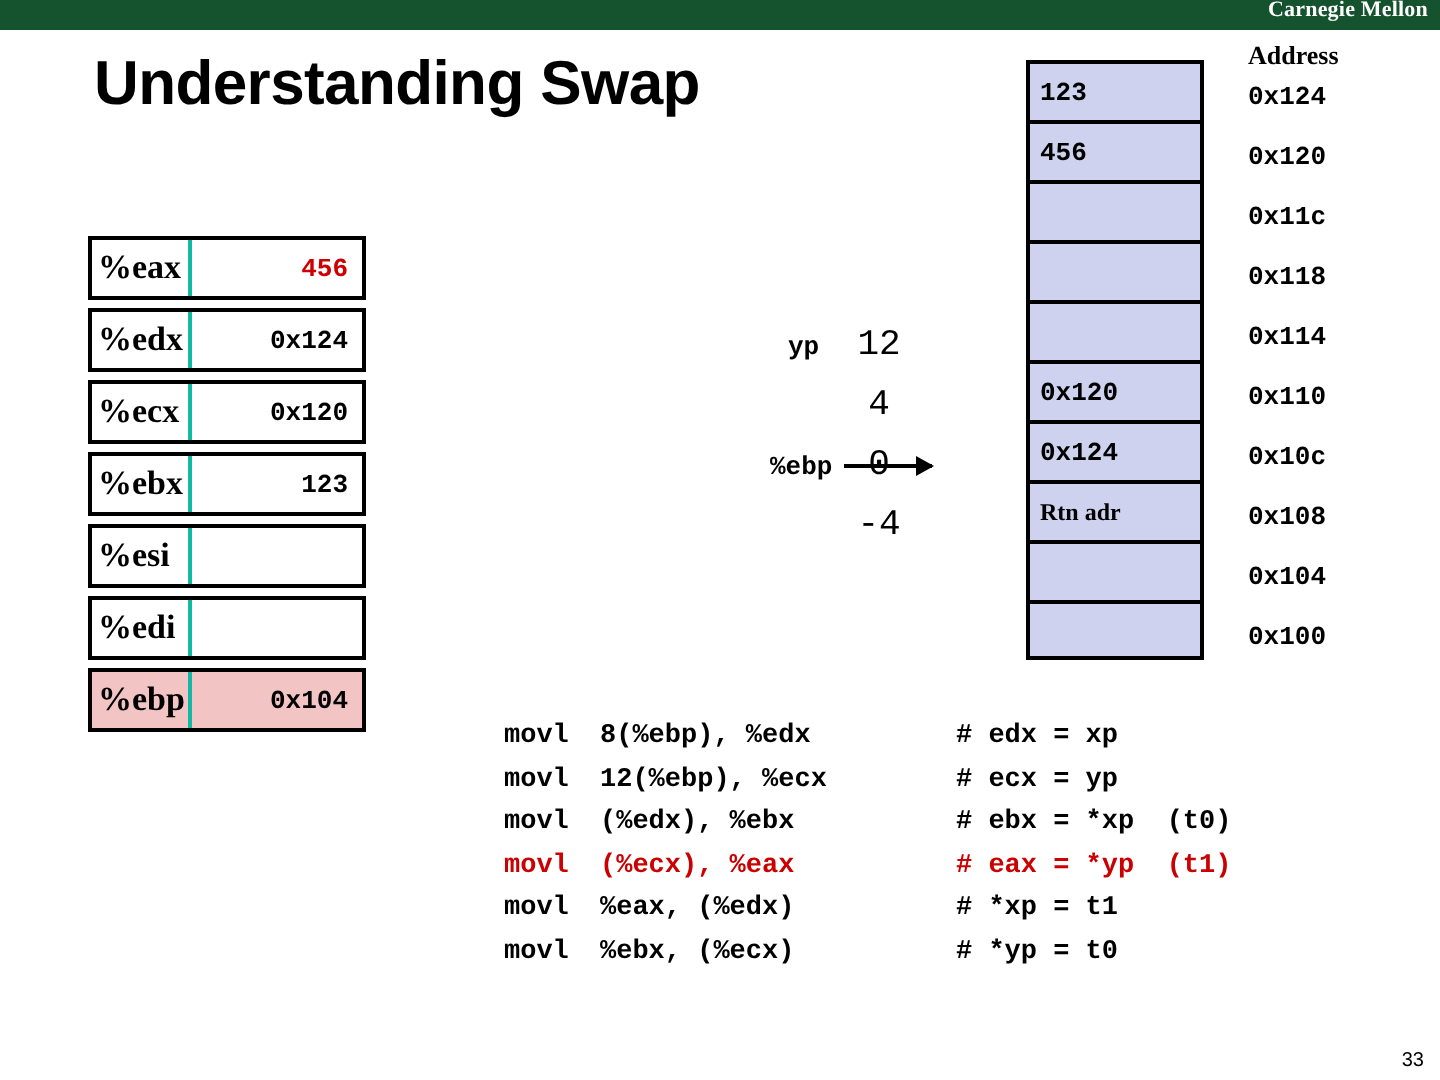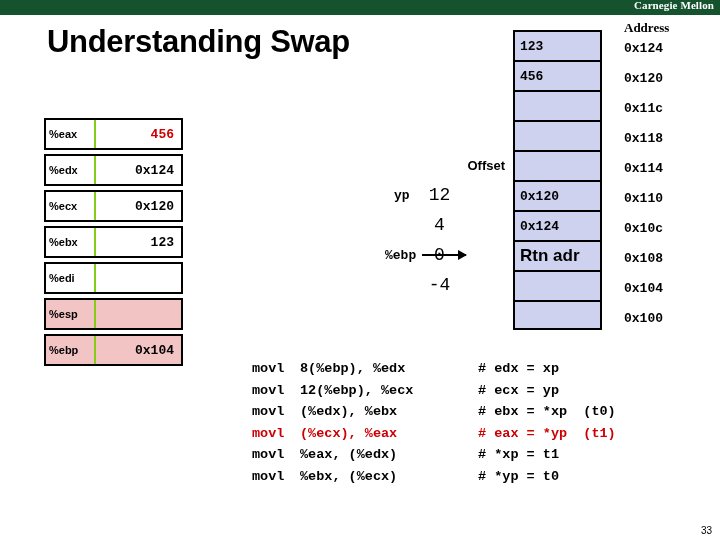--- a/index.html
+++ b/index.html
@@ -50,24 +50,24 @@
     width: 139px;
   }
   .reg-row {
     display: flex;
     height: 32px;
     border: 2px solid #000;
     margin-bottom: 4px;
   }
   .reg-name {
     width: 50px;
-    border-right: 2px solid #84cc16;
-    font-family: Liberation Sans, sans-serif;
-    font-weight: bold;
-    font-size: 11px;
+    border-right: 2px solid #14b8a6;
+    font-family: Liberation Serif, serif;
+    font-weight: bold;
+    font-size: 17px;
     display: flex;
     align-items: center;
     padding-left: 3px;
   }
   .reg-val {
     flex: 1;
     font-family: "Liberation Mono", monospace;
     font-weight: bold;
     font-size: 13px;
     display: flex;
@@ -92,22 +92,22 @@
     background: #CFD2EE;
     font-family: "Liberation Mono", monospace;
     font-weight: bold;
     font-size: 13px;
     display: flex;
     align-items: center;
     padding-left: 5px;
   }
   .mem-cell:last-child { border-bottom-width: 2px; }
   .mem-cell.rtn {
-    font-family: Liberation Sans, sans-serif;
-    font-size: 17px;
+    font-family: Liberation Serif, serif;
+    font-size: 12px;
   }
 
   
   #addrwrap {
     position: absolute;
     left: 612px; top: 20px; margin-left: 12px;
   }
   #addr-head {
     font-family: "Liberation Serif", serif;
     font-weight: bold;
@@ -227,25 +227,25 @@
     </div>
     <div class="reg-row">
       <div class="reg-name">%ecx</div>
       <div class="reg-val">0x120</div>
     </div>
     <div class="reg-row">
       <div class="reg-name">%ebx</div>
       <div class="reg-val">123</div>
     </div>
     <div class="reg-row">
+      <div class="reg-name">%esi</div>
+      <div class="reg-val"></div>
+    </div>
+    <div class="reg-row">
       <div class="reg-name">%edi</div>
-      <div class="reg-val"></div>
-    </div>
-    <div class="reg-row hl">
-      <div class="reg-name">%esp</div>
       <div class="reg-val"></div>
     </div>
     <div class="reg-row hl">
       <div class="reg-name">%ebp</div>
       <div class="reg-val">0x104</div>
     </div>
   </div>
 
 <div id="memwrap">
     <div class="mem-cell" style="background: rgb(207, 210, 238);">123</div>
@@ -270,21 +270,20 @@
       <div class="addr-item">0x114</div>
       <div class="addr-item">0x110</div>
       <div class="addr-item">0x10c</div>
       <div class="addr-item">0x108</div>
       <div class="addr-item">0x104</div>
       <div class="addr-item">0x100</div>
     </div>
 </div>
 
 <div id="offsetwrap">
-  <div id="offset-head">Offset</div>
   <div id="offset-list">
       <div class="off-row">
         <span class="off-tag">yp</span>
         <span class="off-num">12</span>
       </div>
       <div class="off-row">
         <span class="off-num">4</span>
       </div>
       <div class="off-row">
         <span id="ebp-ptr">

